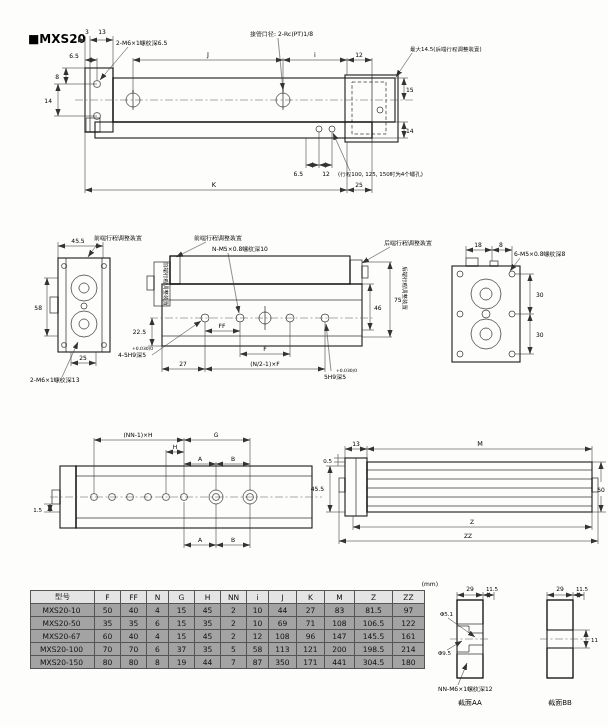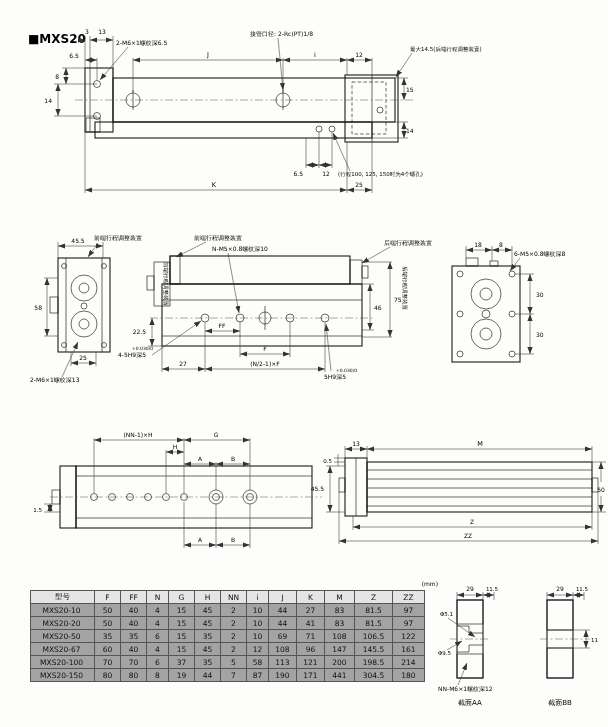--- a/index.html
+++ b/index.html
@@ -426,35 +426,20 @@
             <td>MXS20-10</td>
             <td>50</td>
             <td>40</td>
             <td>4</td>
             <td>15</td>
             <td>45</td>
             <td>2</td>
             <td>10</td>
             <td>44</td>
             <td>27</td>
-            <td>83</td>
-            <td>81.5</td>
-            <td>97</td>
-          </tr>
-          <tr>
-            <td>MXS20-20</td>
-            <td>50</td>
-            <td>40</td>
-            <td>4</td>
-            <td>15</td>
-            <td>45</td>
-            <td>2</td>
-            <td>10</td>
-            <td>44</td>
-            <td>41</td>
             <td>83</td>
             <td>81.5</td>
             <td>97</td>
           </tr>
           <tr>
             <td>MXS20-50</td>
             <td>35</td>
             <td>35</td>
             <td>6</td>
             <td>15</td>
@@ -499,21 +484,21 @@
           </tr>
           <tr>
             <td>MXS20-150</td>
             <td>80</td>
             <td>80</td>
             <td>8</td>
             <td>19</td>
             <td>44</td>
             <td>7</td>
             <td>87</td>
-            <td>190</td>
+            <td>350</td>
             <td>171</td>
             <td>441</td>
             <td>304.5</td>
             <td>180</td>
           </tr>
         </tbody>
       </table>
   </div>
 </div>
 

